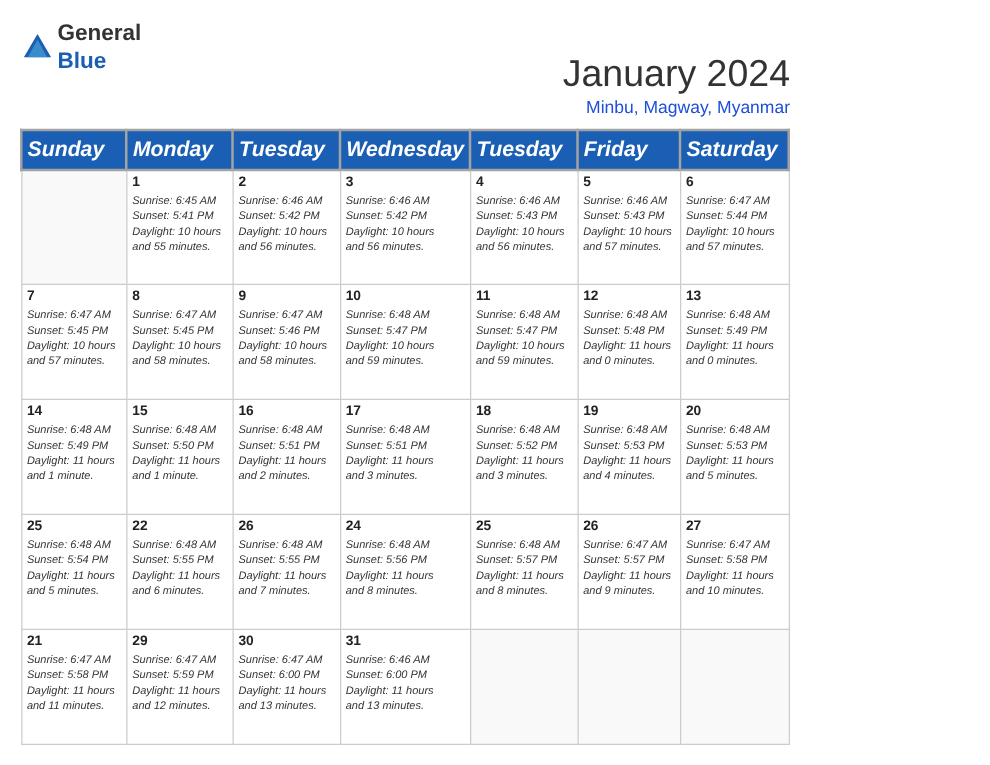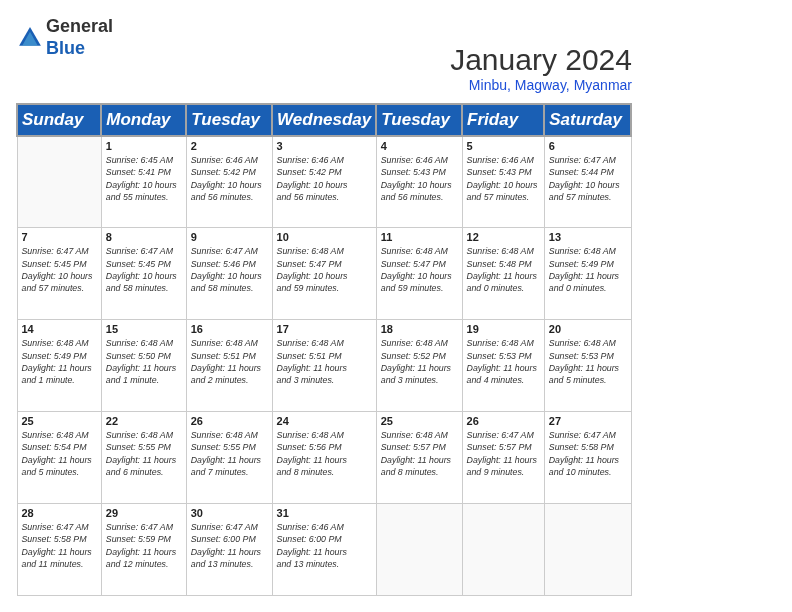--- a/index.html
+++ b/index.html
@@ -322,21 +322,21 @@
           <td>
             <div class="day-num">27</div>
             <div class="day-info" style="white-space: pre-line;">Sunrise: 6:47 AM
 Sunset: 5:58 PM
 Daylight: 11 hours
 and 10 minutes.</div>
           </td>
         </tr>
         <tr class="week-row">
           <td>
-            <div class="day-num">28</div>
+            <div class="day-num">21</div>
             <div class="day-info" style="white-space: pre-line;">Sunrise: 6:47 AM
 Sunset: 5:58 PM
 Daylight: 11 hours
 and 11 minutes.</div>
           </td>
           <td>
             <div class="day-num">29</div>
             <div class="day-info" style="white-space: pre-line;">Sunrise: 6:47 AM
 Sunset: 5:59 PM
 Daylight: 11 hours

